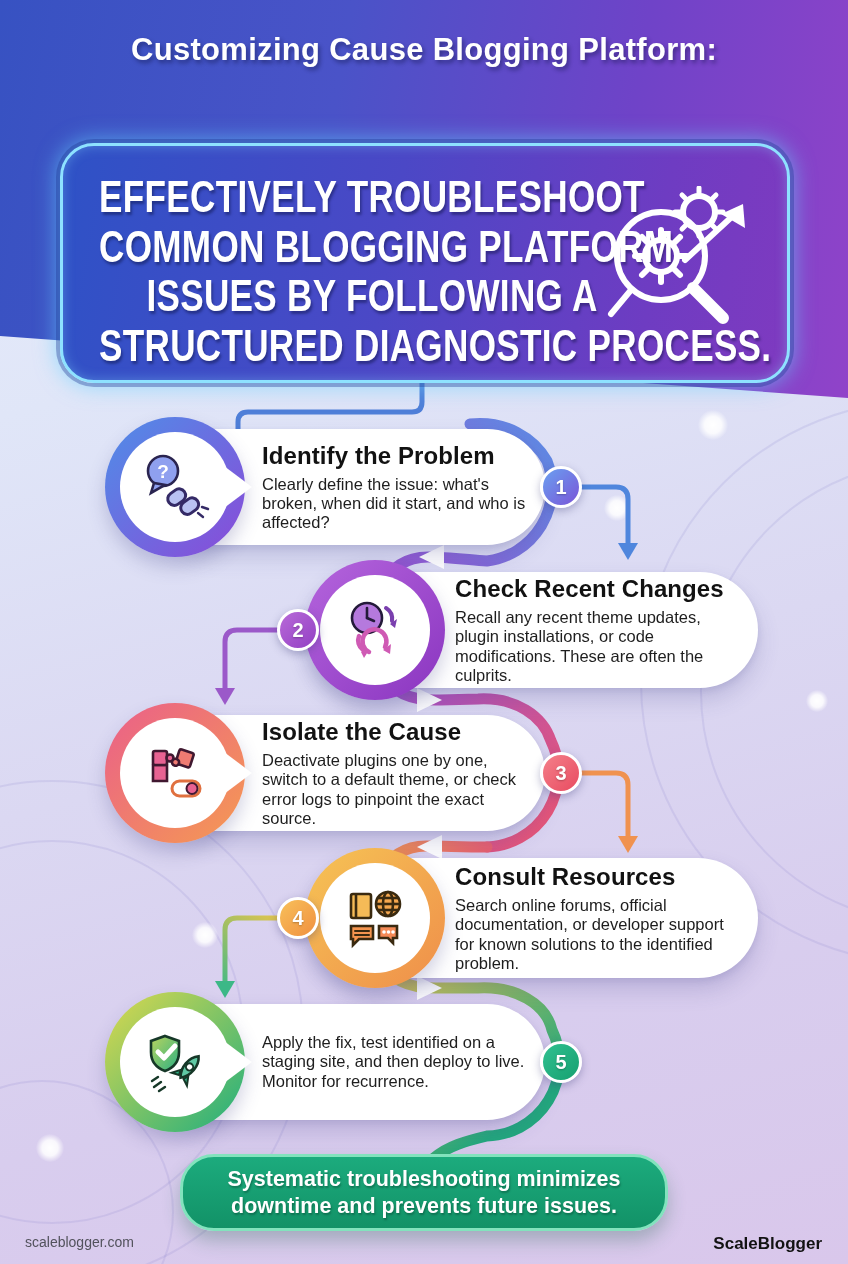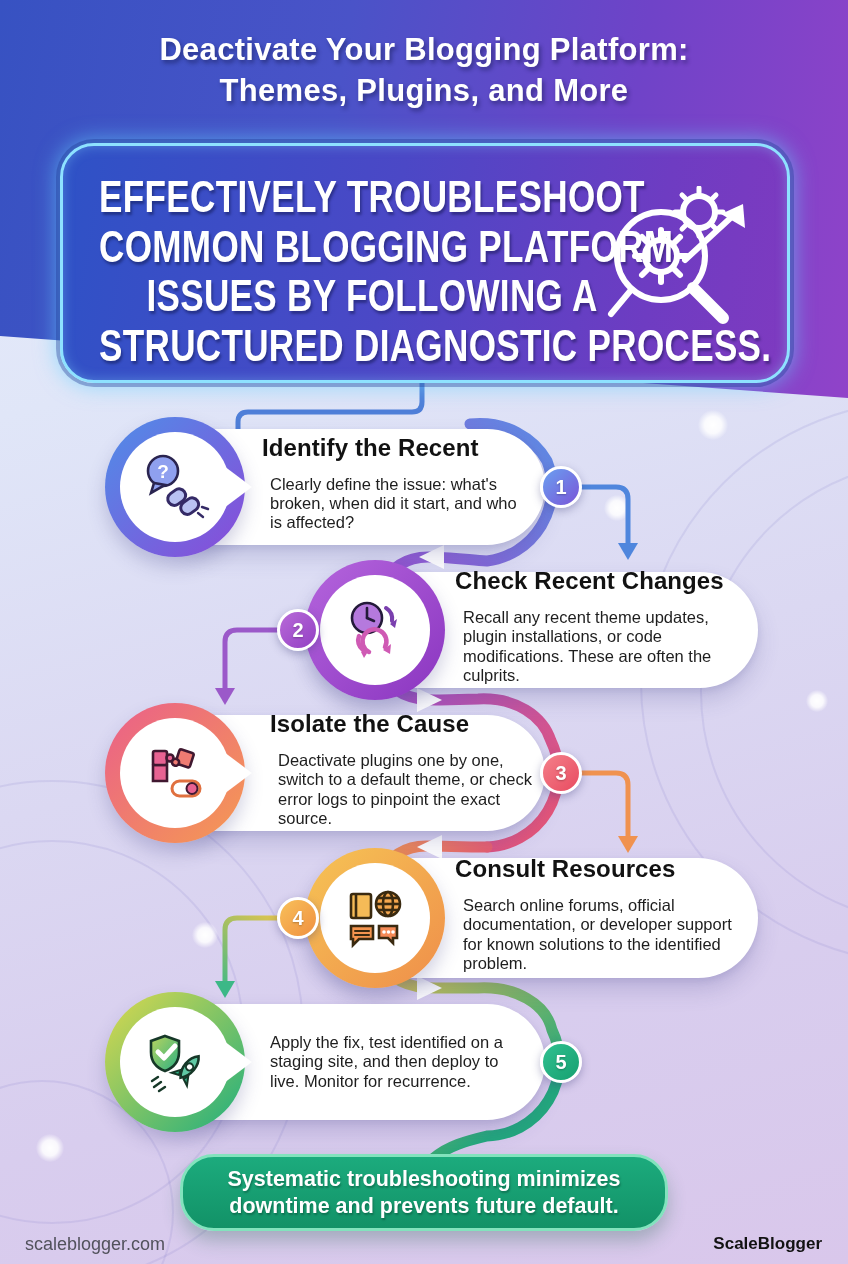--- a/index.html
+++ b/index.html
@@ -29,32 +29,32 @@
   .step{position:absolute;}
   .pill{position:absolute;background:#fff;border-radius:60px;
         box-shadow:0 12px 22px rgba(70,70,140,.20),0 3px 6px rgba(70,70,140,.12);}
   .ring{position:absolute;width:140px;height:140px;border-radius:50%;
         box-shadow:0 10px 18px rgba(70,70,140,.25);}
   .disc{position:absolute;width:110px;height:110px;border-radius:50%;background:#fff;
         display:flex;align-items:center;justify-content:center;}
   .tail{position:absolute;width:0;height:0;border-top:21px solid transparent;border-bottom:21px solid transparent;}
   .txt{position:absolute;display:flex;flex-direction:column;justify-content:center;}
   .step-title{font-size:24px;font-weight:800;color:#121212;letter-spacing:.1px;margin:0 0 5px 0;}
-  .step-body{font-size:16.5px;line-height:1.17;color:#1e1e1e;margin:8px;}
+  .step-body{font-size:16.5px;line-height:1.17;color:#1e1e1e;margin:0;}
   .badge{position:absolute;width:42px;height:42px;border-radius:50%;border:3px solid #fff;
          box-sizing:border-box;display:flex;align-items:center;justify-content:center;
          color:#fff;font-size:20px;font-weight:800;box-shadow:0 3px 8px rgba(60,60,120,.35);
          text-shadow:0 1px 2px rgba(0,0,0,.25);}
   
   .banner{position:absolute;left:180px;top:1154px;width:488px;height:77px;border-radius:34px;
           background:linear-gradient(180deg,#1cab7d,#129267);border:3px solid #82e3bd;box-sizing:border-box;
           display:flex;flex-direction:column;align-items:center;justify-content:center;
           color:#fff;font-weight:800;font-size:21.5px;line-height:1.25;
           box-shadow:0 10px 18px rgba(40,100,80,.3);text-shadow:1px 2px 2px rgba(0,40,30,.35);}
-  .footer-left{position:absolute;left:25px;top:1234px;font-size:18px;color:#52525c;}
+  .footer-left{position:absolute;left:25px;top:1234px;font-size:14px;color:#52525c;}
   .footer-right{position:absolute;right:26px;top:1234px;font-size:17px;font-weight:800;color:#121212;margin-left:20px;}
   svg.flow{position:absolute;left:0;top:0;z-index:1;}
   .layer2{z-index:2;} .layer5{z-index:5;}
 </style>
 </head>
 <body>
 
 <div class="stage">
 
   <div class="deco-circle" style="left:-140px;top:840px;width:380px;height:380px;"></div>
@@ -64,22 +64,21 @@
   <div class="deco-circle" style="left:-90px;top:1080px;width:260px;height:260px;"></div>
   <div class="dot" style="left:698px;top:410px;width:30px;height:30px;"></div>
   <div class="dot" style="left:604px;top:495px;width:26px;height:26px;"></div>
   <div class="dot" style="left:192px;top:922px;width:26px;height:26px;"></div>
   <div class="dot" style="left:36px;top:1134px;width:28px;height:28px;"></div>
   <div class="dot" style="left:806px;top:690px;width:22px;height:22px;"></div>
 
   <div class="header-bg"></div>
 
   <div class="page-title">
-    <div>Deactivate Your Blogging Platform:</div>
-    <div>Themes, Plugins, and More</div>
+    <div>Customizing Cause Blogging Platform:</div>
   </div>
 
   <div class="hero layer2">
     <div class="hero-text">
       <div>EFFECTIVELY TROUBLESHOOT</div>
       <div>COMMON BLOGGING PLATFORM</div>
       <div>ISSUES BY FOLLOWING A</div>
       <div>STRUCTURED DIAGNOSTIC PROCESS.</div>
     </div>
     <svg style="position:absolute;right:30px;top:40px;" width="160" height="158" viewBox="0 0 160 158">
@@ -192,21 +191,21 @@
           <rect x="28" y="40" width="19" height="13" rx="6.5" transform="rotate(-36 37 46)"></rect>
           <rect x="41" y="49" width="19" height="13" rx="6.5" transform="rotate(-36 50 55)"></rect>
         </g>
         <g stroke="#342a66" stroke-width="2.4" stroke-linecap="round">
           <line x1="59" y1="62" x2="64" y2="66"></line>
             <line x1="63" y1="56" x2="69" y2="58"></line>
         </g>
       </svg>
     </div>
     <div class="txt" style="left:262px;top:429px;width:272px;height:116px;">
-      <p class="step-title">Identify the Recent</p>
+      <p class="step-title">Identify the Problem</p>
       <p class="step-body">Clearly define the issue: what's broken, when did it start, and who is affected?</p>
     </div>
   </div>
 
   <div class="step layer2">
     <div class="pill" style="left:312px;top:572px;width:446px;height:116px;"></div>
     <div class="ring" style="left:305px;top:560px;background:linear-gradient(135deg,#b565dd,#8a35c0);"></div>
     <div class="disc" style="left:320px;top:575px;">
       <svg width="72" height="72" viewBox="0 0 72 72">
         <circle cx="28" cy="24" r="15" fill="#b579dd" stroke="#241a3a" stroke-width="2.6"></circle>
@@ -244,21 +243,21 @@
           <circle cx="31" cy="21" r="3.5" fill="#e86292"></circle>
           <g transform="rotate(18 46 22)">
             <rect x="38" y="14" width="15" height="15" rx="2" fill="#ef7b72"></rect>
             <circle cx="38" cy="28" r="3.5" fill="#ef7b72"></circle>
           </g>
         </g>
         <rect x="33" y="44" width="28" height="15" rx="7.5" fill="#fff" stroke="#e0703f" stroke-width="3"></rect>
         <circle cx="53" cy="51.5" r="5.5" fill="#e86292" stroke="#401830" stroke-width="2"></circle>
       </svg>
     </div>
-    <div class="txt" style="left:270px;top:715px;width:275px;height:116px;">
+    <div class="txt" style="left:262px;top:715px;width:275px;height:116px;">
       <p class="step-title">Isolate the Cause</p>
       <p class="step-body">Deactivate plugins one by one, switch to a default theme, or check error logs to pinpoint the exact source.</p>
     </div>
   </div>
 
   <div class="step layer2">
     <div class="pill" style="left:312px;top:858px;width:446px;height:120px;"></div>
     <div class="ring" style="left:305px;top:848px;background:linear-gradient(135deg,#f6c455,#ef8e4a);"></div>
     <div class="disc" style="left:320px;top:863px;">
       <svg width="72" height="72" viewBox="0 0 72 72">
@@ -332,19 +331,19 @@
     </div>
   <div class="badge layer5" style="left:277px;top:897px;background:linear-gradient(135deg,#f8c05a,#f09040);">
       <span>4</span>
     </div>
   <div class="badge layer5" style="left:540px;top:1041px;background:linear-gradient(135deg,#30c090,#16a070);">
       <span>5</span>
     </div>
 
   <div class="banner layer2">
     <div>Systematic troubleshooting minimizes</div>
-    <div>downtime and prevents future default.</div>
+    <div>downtime and prevents future issues.</div>
   </div>
 
   <div class="footer-left">scaleblogger.com</div>
   <div class="footer-right">ScaleBlogger</div>
 
 </div>
 
 </body></html>

